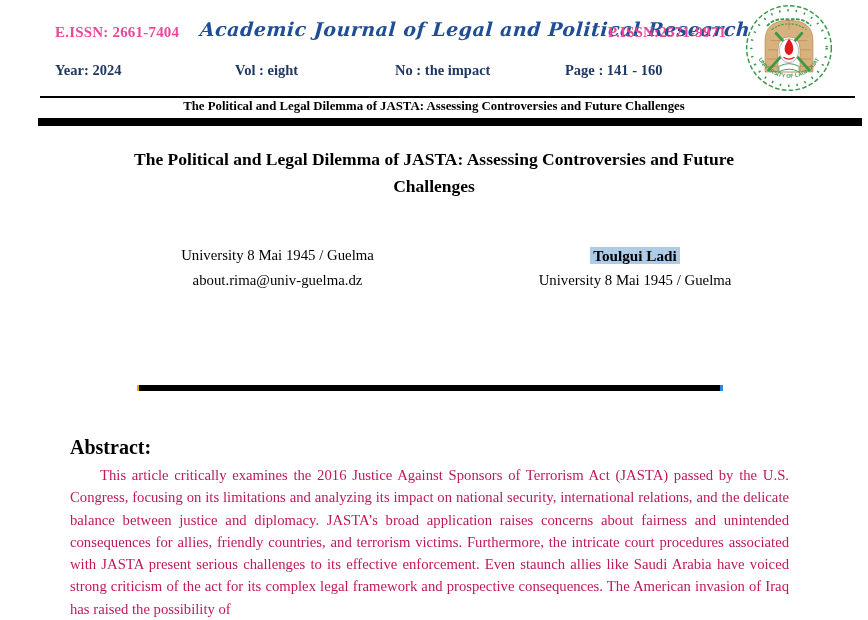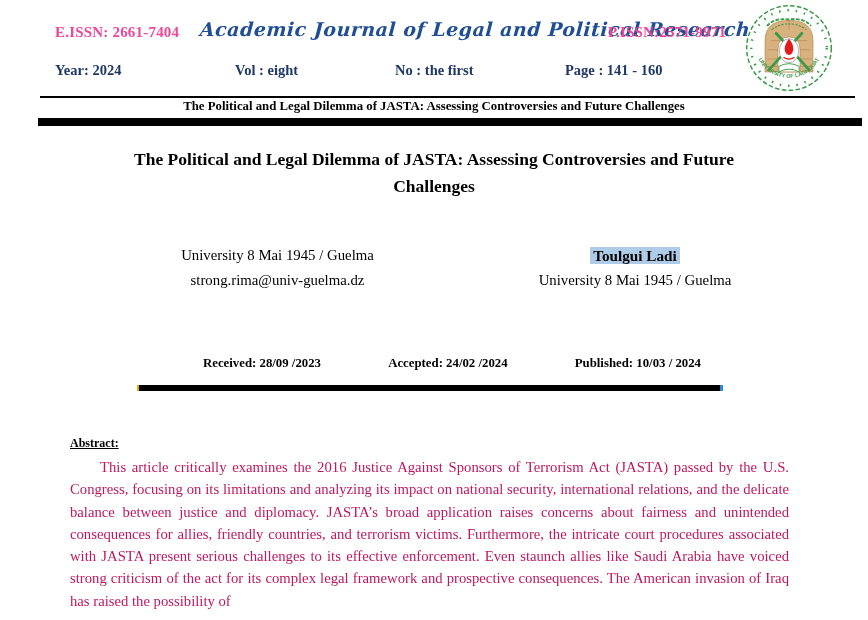--- a/index.html
+++ b/index.html
@@ -60,21 +60,21 @@
     display:flex; justify-content:space-between; padding:0 22px 0 66px;
     font-size:12.8px; font-weight:bold; white-space:nowrap;
   }
   .dates-rule {
     position:absolute; top:385px; left:137px; width:586px; height:6px; background:#000;
     border-left:2px solid #F0A500; border-right:3px solid #2E86DE;
   }
 
   
   .abstract { position:absolute; top:436px; left:70px; width:719px; }
-  .abstract-heading { font-size:12px; font-weight:bold; text-decoration:underline; }
+  .abstract-heading { font-size:20px; font-weight:bold; }
   .abstract-body {
     margin-top:5px; font-size:14.7px; line-height:22.3px; text-align:justify;
     text-indent:30px; color:#be185d;
   }
 </style>
 </head>
 <body>
 
 <div class="page">
 
@@ -109,45 +109,40 @@
         </defs>
       <text font-family="Liberation Sans, sans-serif" font-size="6" fill="#3A9A48" font-weight="bold">
         <textPath href="#arcBottom" startOffset="50%" text-anchor="middle">UNIVERSITY OF LAGHOUAT</textPath>
       </text>
     </svg>
   </div>
 
   <div class="meta-row">
     <span class="meta-year">Year: 2024</span>
     <span class="meta-vol">Vol : eight</span>
-    <span class="meta-no">No : the first</span>
+    <span class="meta-no">No : the impact</span>
     <span class="meta-page">Page : 141 - 160</span>
   </div>
 
   <div class="thin-rule"></div>
   <div class="running-head">The Political and Legal Dilemma of JASTA: Assessing Controversies and Future Challenges</div>
   <div class="thick-bar"></div>
 
   <h1 class="article-title">The Political and Legal Dilemma of JASTA: Assessing Controversies and Future Challenges</h1>
 
   <div class="author-col author-left">
     <div class="author-affil">University 8 Mai 1945 / Guelma</div>
-    <div class="author-email">strong.rima@univ-guelma.dz</div>
+    <div class="author-email">about.rima@univ-guelma.dz</div>
   </div>
 
   <div class="author-col author-right">
     <div class="author-name"><span class="hl">Toulgui Ladi</span></div>
     <div class="author-affil">University 8 Mai 1945 / Guelma</div>
   </div>
 
-  <div class="dates-row">
-    <span>Received: 28/09 /2023</span>
-    <span>Accepted: 24/02 /2024</span>
-    <span>Published: 10/03 / 2024</span>
-  </div>
   <div class="dates-rule"></div>
 
   <div class="abstract">
     <div class="abstract-heading">Abstract:</div>
     <p class="abstract-body">This article critically examines the 2016 Justice Against Sponsors of Terrorism Act (JASTA) passed by the U.S. Congress, focusing on its limitations and analyzing its impact on national security, international relations, and the delicate balance between justice and diplomacy. JASTA’s broad application raises concerns about fairness and unintended consequences for allies, friendly countries, and terrorism victims. Furthermore, the intricate court procedures associated with JASTA present serious challenges to its effective enforcement. Even staunch allies like Saudi Arabia have voiced strong criticism of the act for its complex legal framework and prospective consequences. The American invasion of Iraq has raised the possibility of</p>
   </div>
 
 </div>
 
 </body></html>

